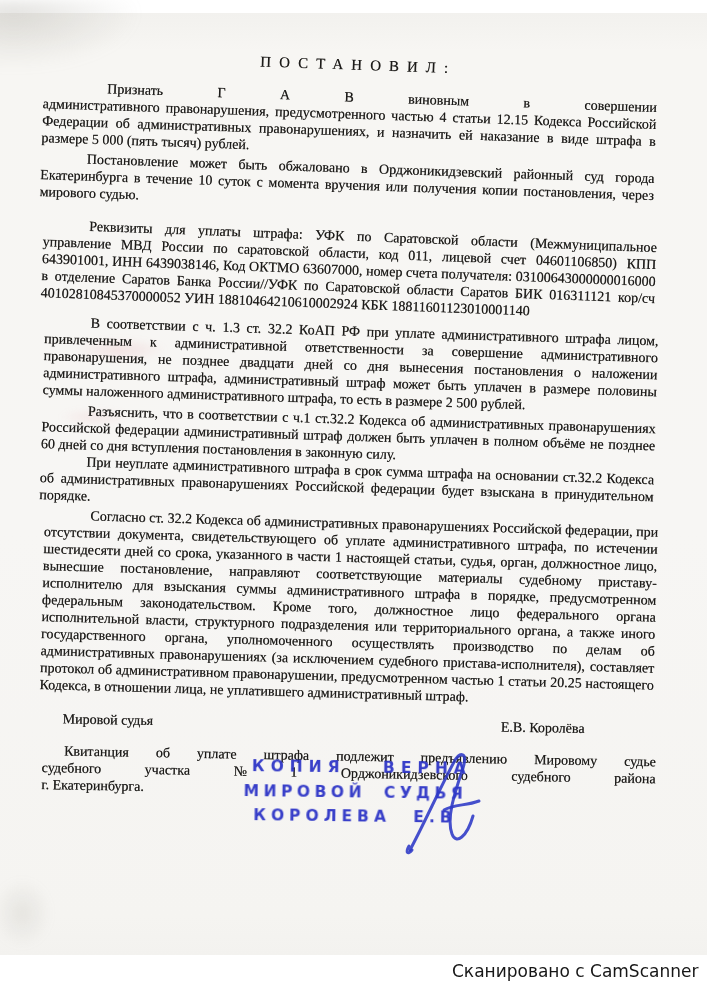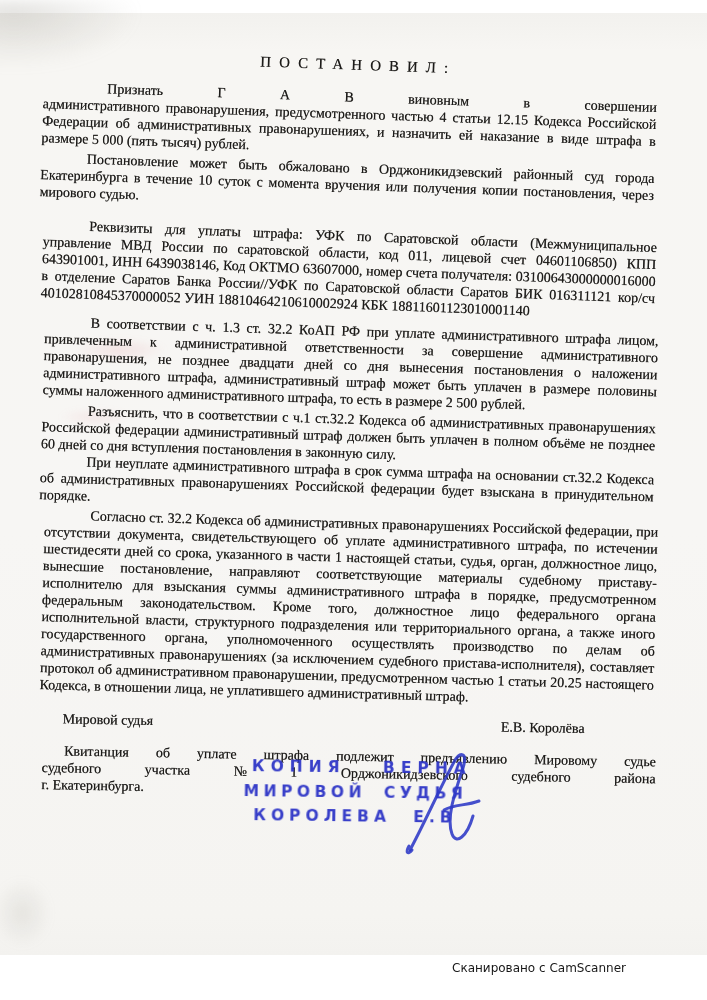--- a/index.html
+++ b/index.html
@@ -63,21 +63,21 @@
     line-height:1;white-space:nowrap;
   }
   .stamp-l1{font-size:15.5px;letter-spacing:6px;word-spacing:26px;padding-left:8px;}
   .stamp-l2{font-size:15.5px;letter-spacing:4.5px;word-spacing:8px;margin-top:9px;}
   .stamp-l3{font-size:15.5px;letter-spacing:5px;word-spacing:12px;margin-top:9px;padding-left:10px;}
 
   .signature-svg{position:absolute;left:400px;top:746px;width:82px;height:112px;z-index:3;}
 
   .camscanner{
     position:absolute;left:452px;top:961px;
-    font-family:"DejaVu Sans", sans-serif;font-size:12px;color:#171717;
+    font-family:"DejaVu Sans", sans-serif;font-size:17px;color:#171717;
   }
 </style>
 </head>
 <body>
 
 <div class="page">
   <div class="scan-area"></div>
   <div class="shade-tl"></div>
   <div class="smudge s1"></div>
   <div class="smudge s2"></div>

